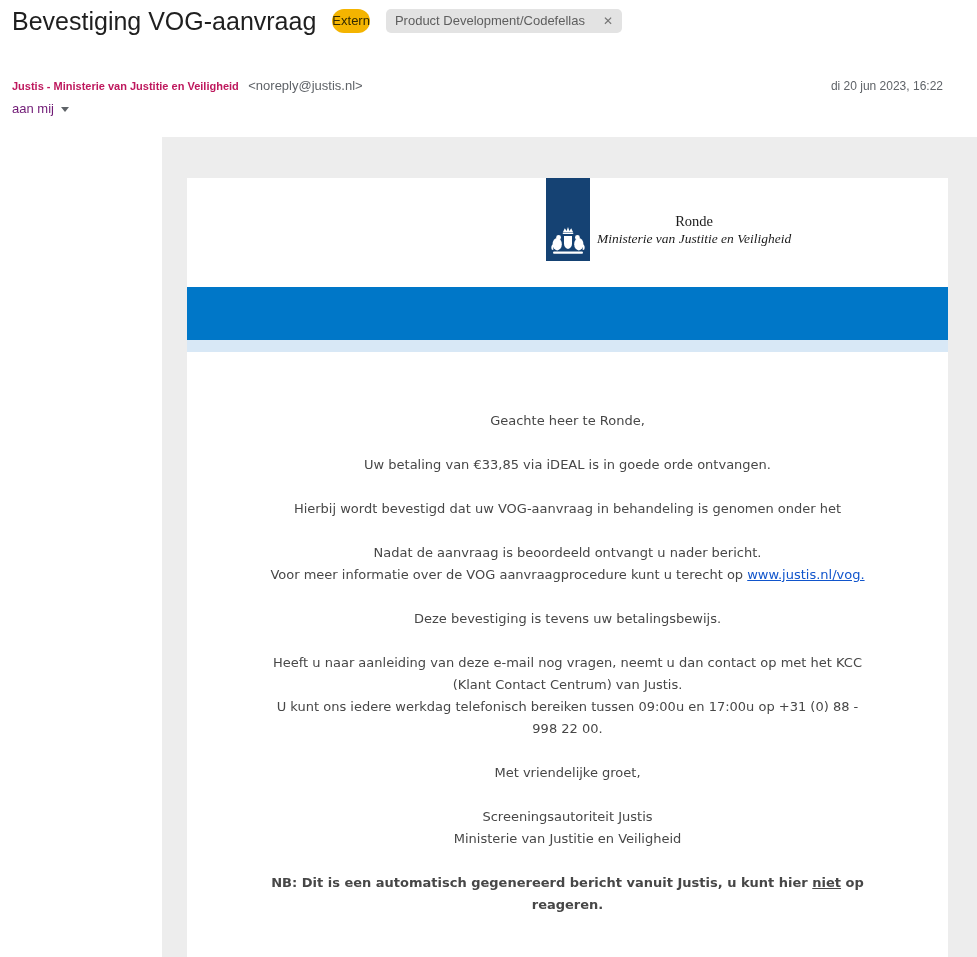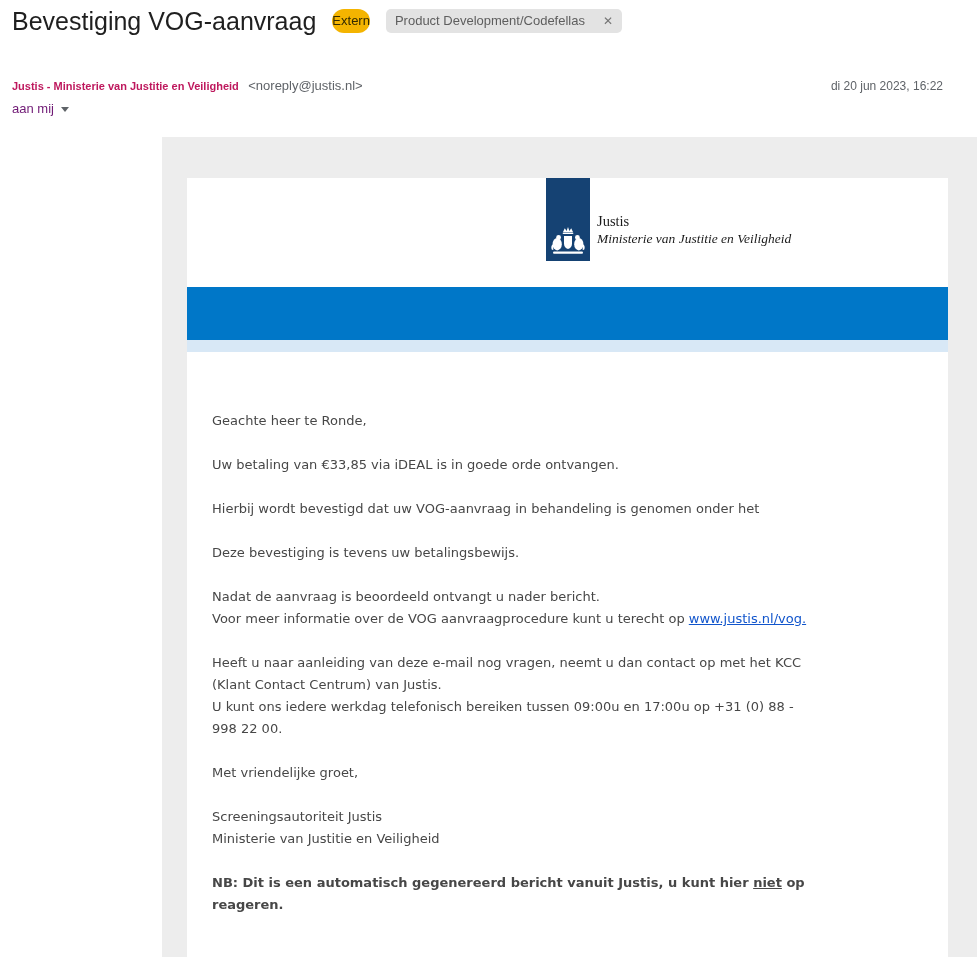--- a/index.html
+++ b/index.html
@@ -1,18 +1,18 @@
 <!DOCTYPE html>
 <html><head>
 <meta charset="utf-8">
 <style>
   * { margin:0; padding:0; box-sizing:border-box; }
   html,body { width:977px; height:957px; background:#ffffff; overflow:hidden;
               font-family:"Liberation Sans", sans-serif; }
-  .page { position:relative; width:946px; height:957px; background:#ffffff; }
+  .page { position:relative; width:946px; height:957px; background:#ffffff;text-align:center; }
 
   
   .subject-row { position:absolute; left:12px; top:4px; right:8px;
                  display:flex; align-items:center; gap:16px; }
   .subject { font-size:25px; font-weight:400; color:#1f1f1f; line-height:34px; white-space:nowrap; }
   .badge-extern { background:#f4b400; color:#332b00; font-size:13px; line-height:16px;
                   padding:4px 0; border-radius:13px; white-space:nowrap; }
   .label-chip { background:#e3e3e3; color:#5e5e5e; font-size:13px; line-height:16px;
                 padding:4px 9px; border-radius:5px; display:flex; align-items:center; gap:18px;
                 white-space:nowrap; }
@@ -89,44 +89,44 @@
               <ellipse cx="7.2" cy="18.2" rx="4.6" ry="6.2"></ellipse>
               <path d="M2 24 q-1.6 -3 0.4 -5.4 l1.4 1.2 q-1.4 2 -0.2 3.8 Z"></path>
               <circle cx="27.4" cy="11.4" r="2.4"></circle>
               <ellipse cx="28.8" cy="18.2" rx="4.6" ry="6.2"></ellipse>
               <path d="M34 24 q1.6 -3 -0.4 -5.4 l-1.4 1.2 q1.4 2 0.2 3.8 Z"></path>
               <rect x="3" y="25.6" width="30" height="2.2" rx="1.1"></rect>
             </g>
           </svg>
         </div>
         <div class="logo-text">
-          <div class="logo-title">Justis</div>
+          <div class="logo-title">Ronde</div>
           <div class="logo-sub">Ministerie van Justitie en Veiligheid</div>
         </div>
       </div>
 
       <div class="banner"></div>
       <div class="strip"></div>
 
       <div class="content">
         <p>
           <span class="line">Geachte heer te Ronde,</span>
         </p>
         <p>
           <span class="line">Uw betaling van €33,85 via iDEAL is in goede orde ontvangen.</span>
         </p>
         <p>
           <span class="line">Hierbij wordt bevestigd dat uw VOG-aanvraag in behandeling is genomen onder het</span><br>
         </p>
         <p>
-          <span class="line">Deze bevestiging is tevens uw betalingsbewijs.</span>
+          <span class="line">Nadat de aanvraag is beoordeeld ontvangt u nader bericht.</span><br>
+          <span class="line"><span>Voor meer informatie over de VOG aanvraagprocedure kunt u terecht op </span><a>www.justis.nl/vog.</a></span>
         </p>
         <p>
-          <span class="line">Nadat de aanvraag is beoordeeld ontvangt u nader bericht.</span><br>
-          <span class="line"><span>Voor meer informatie over de VOG aanvraagprocedure kunt u terecht op </span><a>www.justis.nl/vog.</a></span>
+          <span class="line">Deze bevestiging is tevens uw betalingsbewijs.</span>
         </p>
         <p>
           <span class="line">Heeft u naar aanleiding van deze e-mail nog vragen, neemt u dan contact op met het KCC</span><br>
           <span class="line">(Klant Contact Centrum) van Justis.</span><br>
           <span class="line">U kunt ons iedere werkdag telefonisch bereiken tussen 09:00u en 17:00u op +31 (0) 88 -</span><br>
           <span class="line">998 22 00.</span>
         </p>
         <p>
           <span class="line">Met vriendelijke groet,</span>
         </p>

